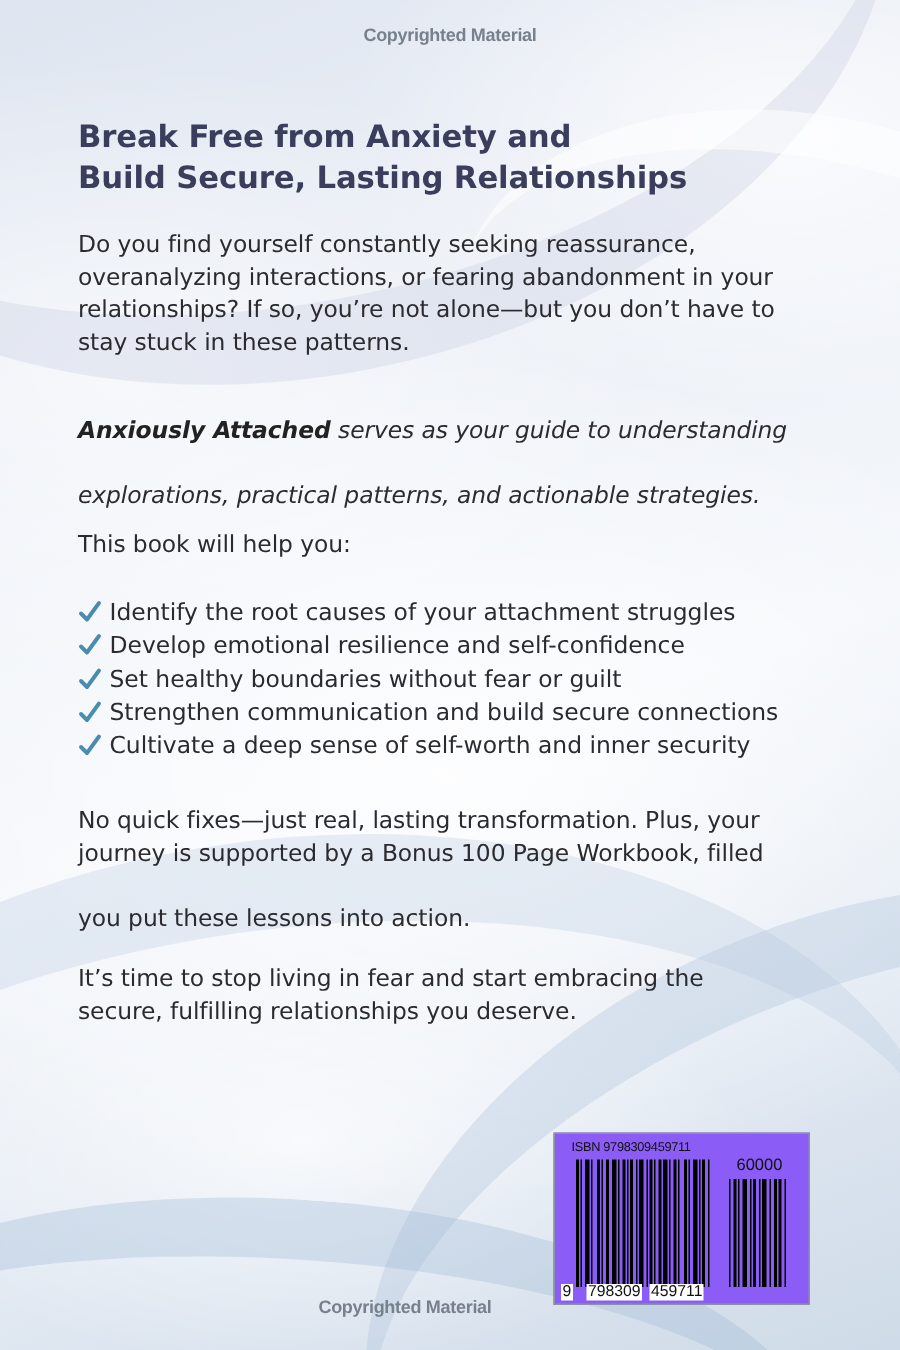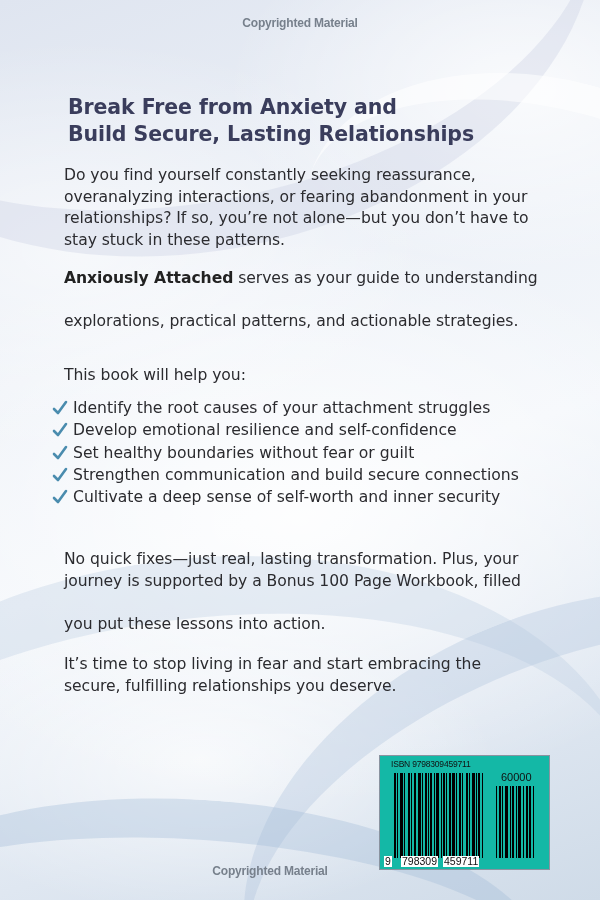--- a/index.html
+++ b/index.html
@@ -29,44 +29,44 @@
       font-family: "Liberation Sans", sans-serif; font-weight: bold;
       font-size: 12px; color: #77808c; letter-spacing: -0.2px;
     }
     .copyright.top { top: 16px; }
     .copyright.bottom { top: 864px; left: -60px; }
 
     .content { position: absolute; left: 52px; top: 0; width: 510px; color: #2a2a2e; }
     .heading {
       position: absolute; top: 78px; left: 0;
       font-size: 20.5px; line-height: 27px; font-weight: 600;
-      color: #3a3d5c; letter-spacing: -0.1px; margin: 16px;
+      color: #3a3d5c; letter-spacing: -0.1px; margin: 0;
     }
     .para {
-      position: absolute; left: 0; margin: 12px;
+      position: absolute; left: 0; margin: 0;
       font-size: 15.6px; line-height: 21.7px; color: #2b2b2f;
       letter-spacing: -0.05px;
     }
     .p1 { top: 153px; }
-    .p2 { top: 256px; }
+    .p2 { top: 277px; font-style: italic; }
     .p3 { top: 353px; }
     .p4 { top: 537px; }
     .p5 { top: 642px; }
     .bold { font-weight: bold; color: #222; }
 
     .checklist { position: absolute; top: 397px; left: 0; margin: 0; padding: 0; list-style: none; }
     .checklist li {
       display: flex; align-items: center; height: 22.3px;
       font-size: 15.6px; color: #2b2b2f; white-space: nowrap;
     }
     .check { width: 16px; height: 16px; margin-right: 5px; flex: none; }
 
     .barcode-box {
-      position: absolute; left: 379px; top: 755px; width: 171px; height: 115px;
-      background: #14b8a6; border: 1px solid #8a93a0; box-sizing: border-box;
+      position: absolute; left: 369px; top: 755px; width: 171px; height: 115px;
+      background: #8b5cf6; border: 1px solid #8a93a0; box-sizing: border-box;
       font-family: "Liberation Sans", sans-serif;
       text-align: right;
     }
     .isbn-label { position: absolute; left: 11px; top: 3px; font-size: 8.5px; color: #111; letter-spacing: -0.2px; }
     .bars-main { position: absolute; left: 14px; top: 17px; width: 96px; height: 85px; display: flex; }
     .bars-addon { position: absolute; left: 116px; top: 30px; width: 50px; height: 72px; display: flex; }
     .bar { background: #000; height: 100%; }
     .addon-num { position: absolute; left: 121px; top: 15px; font-size: 11px; color: #111; }
     .digits {
       position: absolute; top: 100px; left: 4px; font-size: 10.5px; color: #111;

